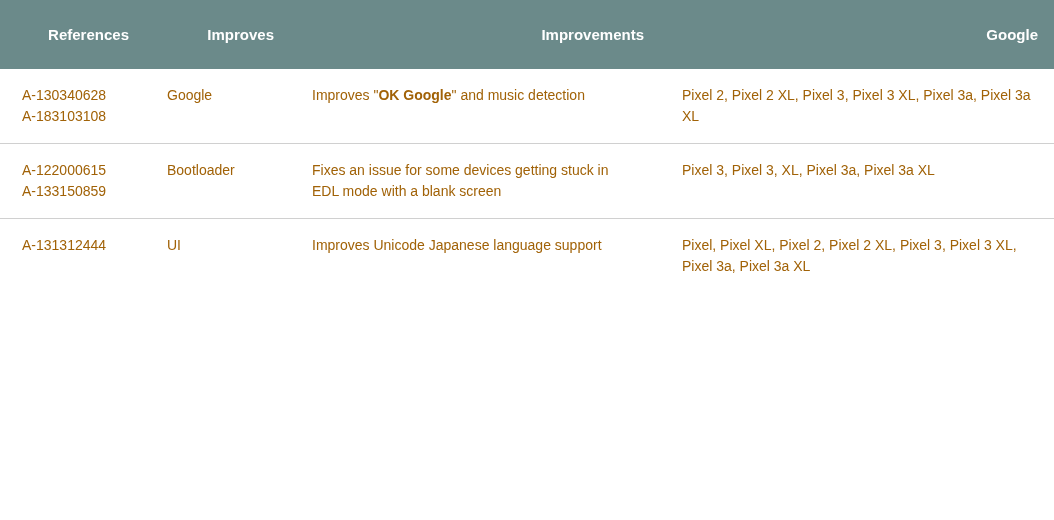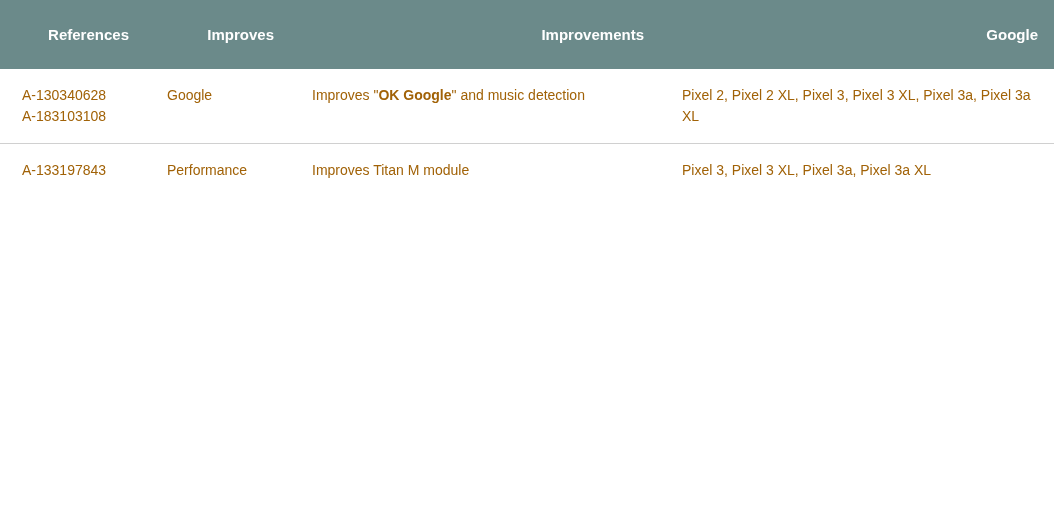--- a/index.html
+++ b/index.html
@@ -98,21 +98,30 @@
           <td class="col-references">
             <span class="reference-line">A-130340628</span>
             <span class="reference-line">A-183103108</span>
           </td>
           <td class="col-category">Google</td>
           <td class="col-improvements">Improves "<span class="bold-text">OK Google</span>" and music detection</td>
           <td class="col-devices">Pixel 2, Pixel 2 XL, Pixel 3, Pixel 3 XL, Pixel 3a, Pixel 3a XL</td>
         </tr>
         <tr>
           <td class="col-references">
-            <span class="reference-line">A-133197843</span>
+            <span class="reference-line">A-122000615</span>
+            <span class="reference-line">A-133150859</span>
           </td>
-          <td class="col-category">Performance</td>
-          <td class="col-improvements">Improves Titan M module</td>
-          <td class="col-devices">Pixel 3, Pixel 3 XL, Pixel 3a, Pixel 3a XL</td>
+          <td class="col-category">Bootloader</td>
+          <td class="col-improvements">Fixes an issue for some devices getting stuck in EDL mode with a blank screen</td>
+          <td class="col-devices">Pixel 3, Pixel 3, XL, Pixel 3a, Pixel 3a XL</td>
+        </tr>
+        <tr>
+          <td class="col-references">
+            <span class="reference-line">A-131312444</span>
+          </td>
+          <td class="col-category">UI</td>
+          <td class="col-improvements">Improves Unicode Japanese language support</td>
+          <td class="col-devices">Pixel, Pixel XL, Pixel 2, Pixel 2 XL, Pixel 3, Pixel 3 XL, Pixel 3a, Pixel 3a XL</td>
         </tr>
       </tbody>
   </table>
 </div>
 
 </body></html>

